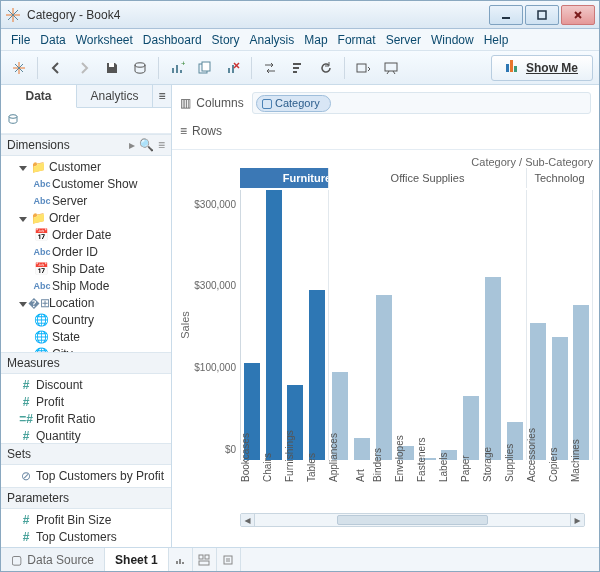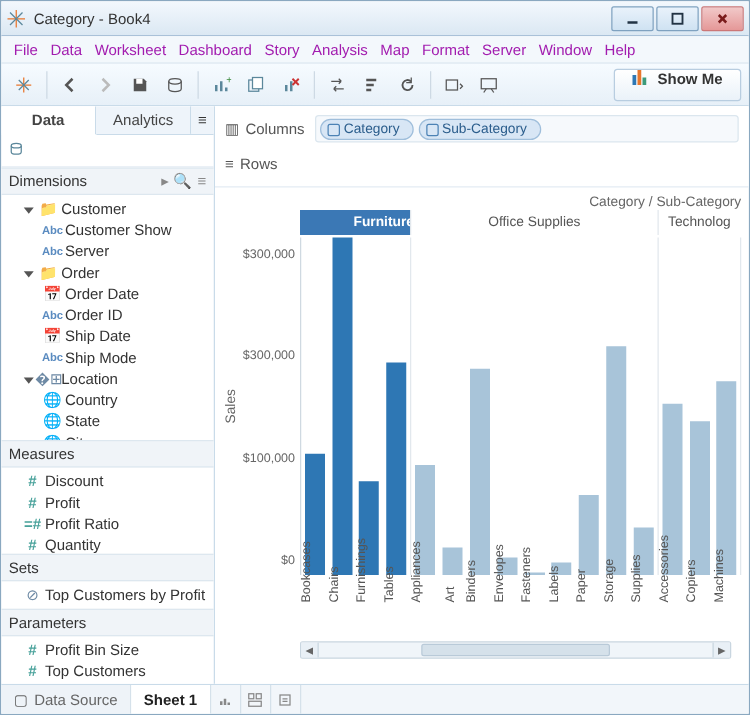--- a/index.html
+++ b/index.html
@@ -13,28 +13,28 @@
     height:28px; background:linear-gradient(#f3f8fd,#dbe8f3);
     border-bottom:1px solid #a9c1d8; display:flex; align-items:center; padding:0 4px;
   }
   .titlebar .tb-icon {width:16px;height:16px; margin-right:6px;}
   .titlebar .title {flex:0 0 auto; color:#333;}
   .titlebar .spacer {flex:1;}
   .winbtn {width:34px;height:20px;border:1px solid #7fa2c0;background:linear-gradient(#e9f2fb,#cfe2f2); margin-left:2px; display:flex;align-items:center;justify-content:center; border-radius:2px;}
   .winbtn.close{background:linear-gradient(#f1c9c9,#e59898); border-color:#c77;}
   .winbtn svg{display:block}
   
-  .menubar {height:22px; display:flex; align-items:center; gap:10px; padding:0 10px; color:#a21caf; border-bottom:1px solid #d8e4ee; background:#f3f8fc;}
+  .menubar {height:22px; display:flex; align-items:center; gap:10px; padding:0 10px; color:#0c4a6e; border-bottom:1px solid #d8e4ee; background:#f3f8fc;}
   .menubar .mitem{cursor:default;}
   
   .toolbar {height:34px; display:flex; align-items:center; gap:4px; padding:0 6px; background:linear-gradient(#f6fbff,#e7f0f8); border-bottom:1px solid #c9dbe9;}
   .tbtn {height:24px;min-width:24px;border:1px solid transparent; background:transparent; border-radius:3px; display:flex;align-items:center;justify-content:center; padding:0 2px; color:#555;}
   .tsep{width:1px;height:22px;background:#cdd9e4;margin:0 2px;}
   .tbtn svg{display:block}
-  .showme {margin-left:auto; height:26px; border:1px solid #b8cde0; background:linear-gradient(#fff,#eaf2f9); border-radius:3px; padding:0 14px; display:flex;align-items:flex-start;gap:8px; font-weight:600; color:#333;}
+  .showme {margin-left:auto; height:26px; border:1px solid #b8cde0; background:linear-gradient(#fff,#eaf2f9); border-radius:3px; padding:0 14px; display:flex;align-items:center;gap:8px; font-weight:600; color:#333;text-decoration:underline;}
   .showme .smicon span{display:inline-block;width:3px;margin-right:1px;}
   
   .main {display:flex; height:calc(100% - 28px - 22px - 34px - 24px);}
   
   .side {width:176px; border-right:1px solid #c9dbe9; background:#fff; display:flex;flex-direction:column; overflow:hidden;}
   .tabs {display:flex; border-bottom:1px solid #c9dbe9;}
   .tab {flex:1; text-align:center; padding:4px 0; background:#eef4fa; border-right:1px solid #c9dbe9; color:#444;}
   .tab.active{background:#fff; font-weight:600; border-bottom:1px solid #fff; margin-bottom:-1px;}
   .tabs .tabopt{width:18px;flex:0 0 18px; background:#eef4fa; display:flex;align-items:center;justify-content:center;}
   .dsname {padding:5px 6px; display:flex;align-items:center;gap:5px; border-bottom:1px solid #e4ecf3;}
@@ -377,24 +377,20 @@
       <div class="shelf">
         <div class="shelf-lbl">
             <span>▥</span>
             <span>Columns</span>
           </div>
         <div class="shelf-body">
           <div class="pill dim">
               <span class="pmark"></span>
               <span>Category</span>
             </div>
-          <div class="pill dim">
-              <span class="pmark"></span>
-              <span>Sub-Category</span>
-            </div>
         </div>
       </div>
       <div class="shelf">
         <div class="shelf-lbl">
             <span>≡</span>
             <span>Rows</span>
           </div>
       </div>
     </div>
 

